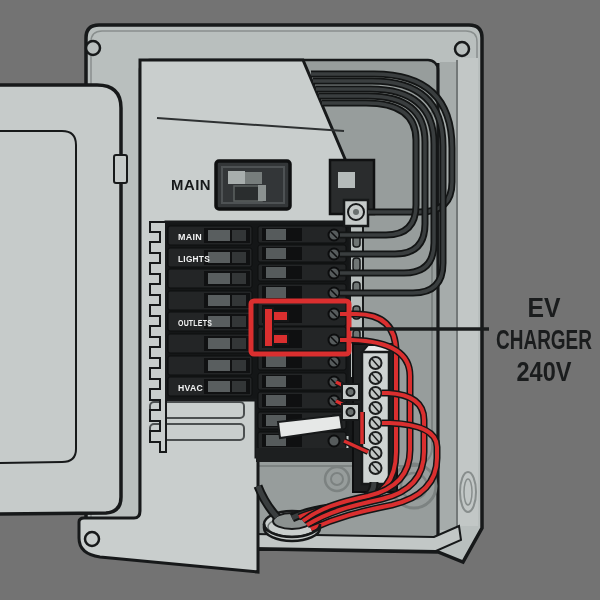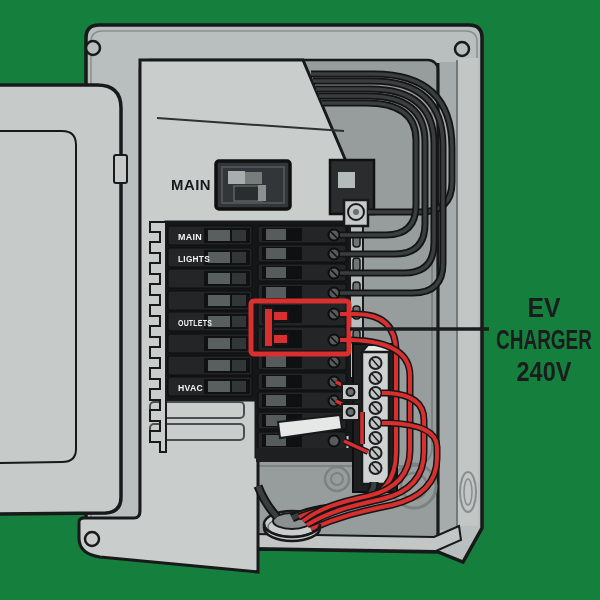--- a/index.html
+++ b/index.html
@@ -1,16 +1,16 @@
 <!DOCTYPE html>
 <html><head>
 <meta charset="utf-8">
 <style>
   html,body{margin:0;padding:0;background:#ffffff;}
-  #stage{position:relative;width:600px;height:600px;background:#15803d;overflow:hidden;
+  #stage{position:relative;width:600px;height:600px;background:#737373;overflow:hidden;
          font-family:"Liberation Sans",sans-serif;}
   svg{display:block}
   text{font-family:"Liberation Sans",sans-serif;}
   .cover-label{font-weight:bold;font-size:15px;fill:#17191a;letter-spacing:.5px;}
   .breaker-label{font-weight:bold;font-size:9.5px;fill:#f2f3f3;letter-spacing:.3px;}
   .callout-text{font-weight:bold;font-size:27px;fill:#1a1c1d;}
 </style>
 </head>
 <body>
 

